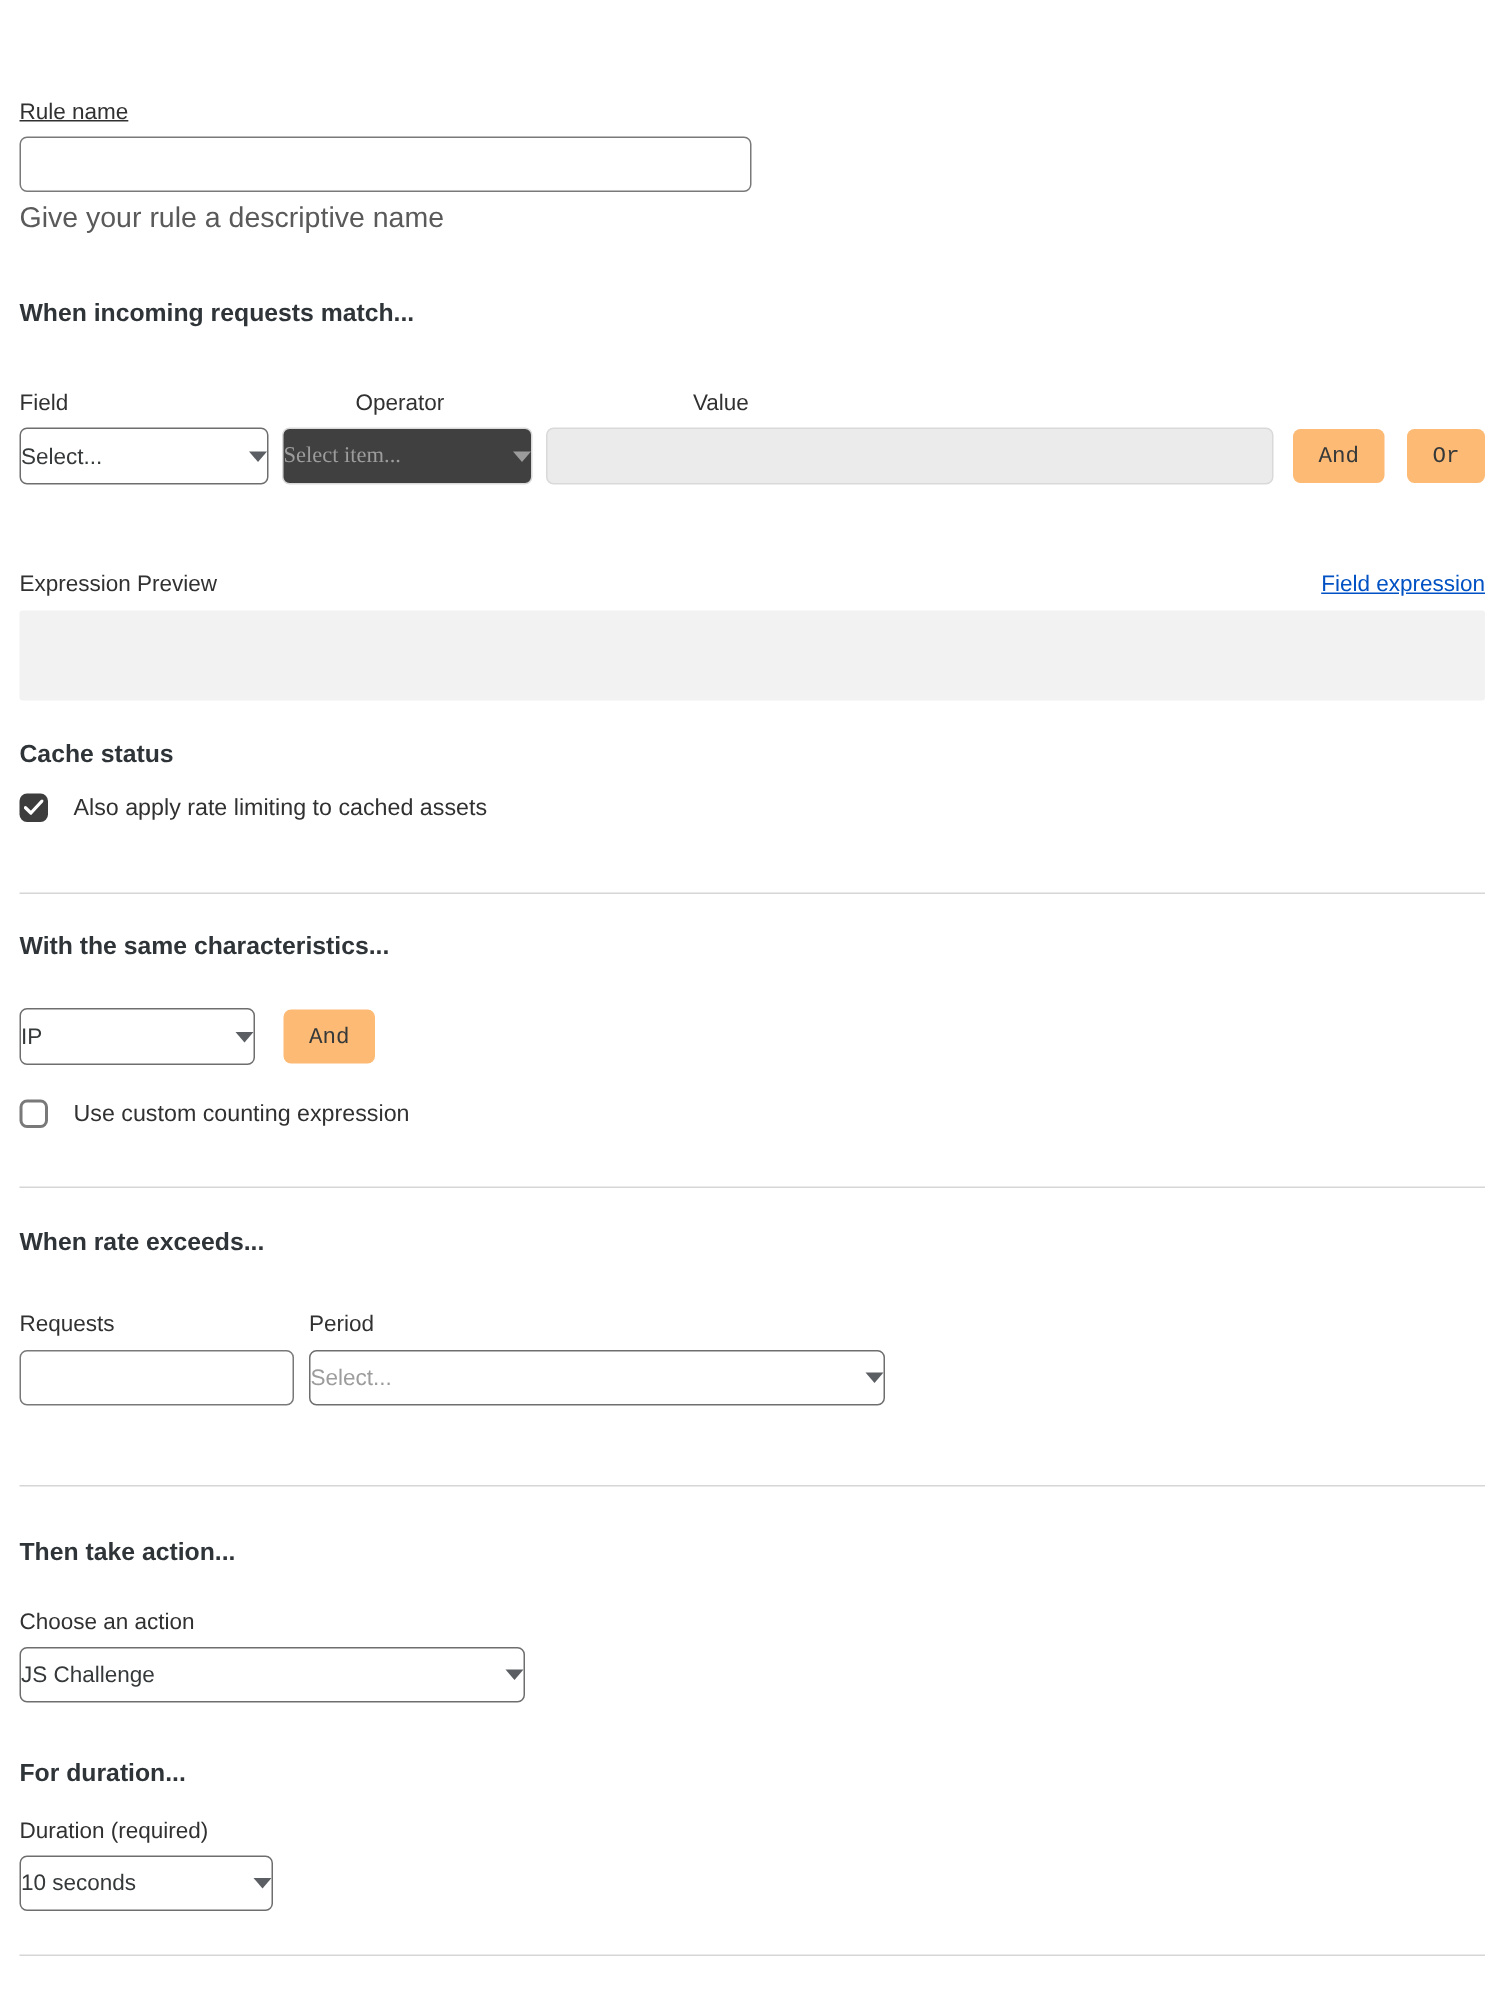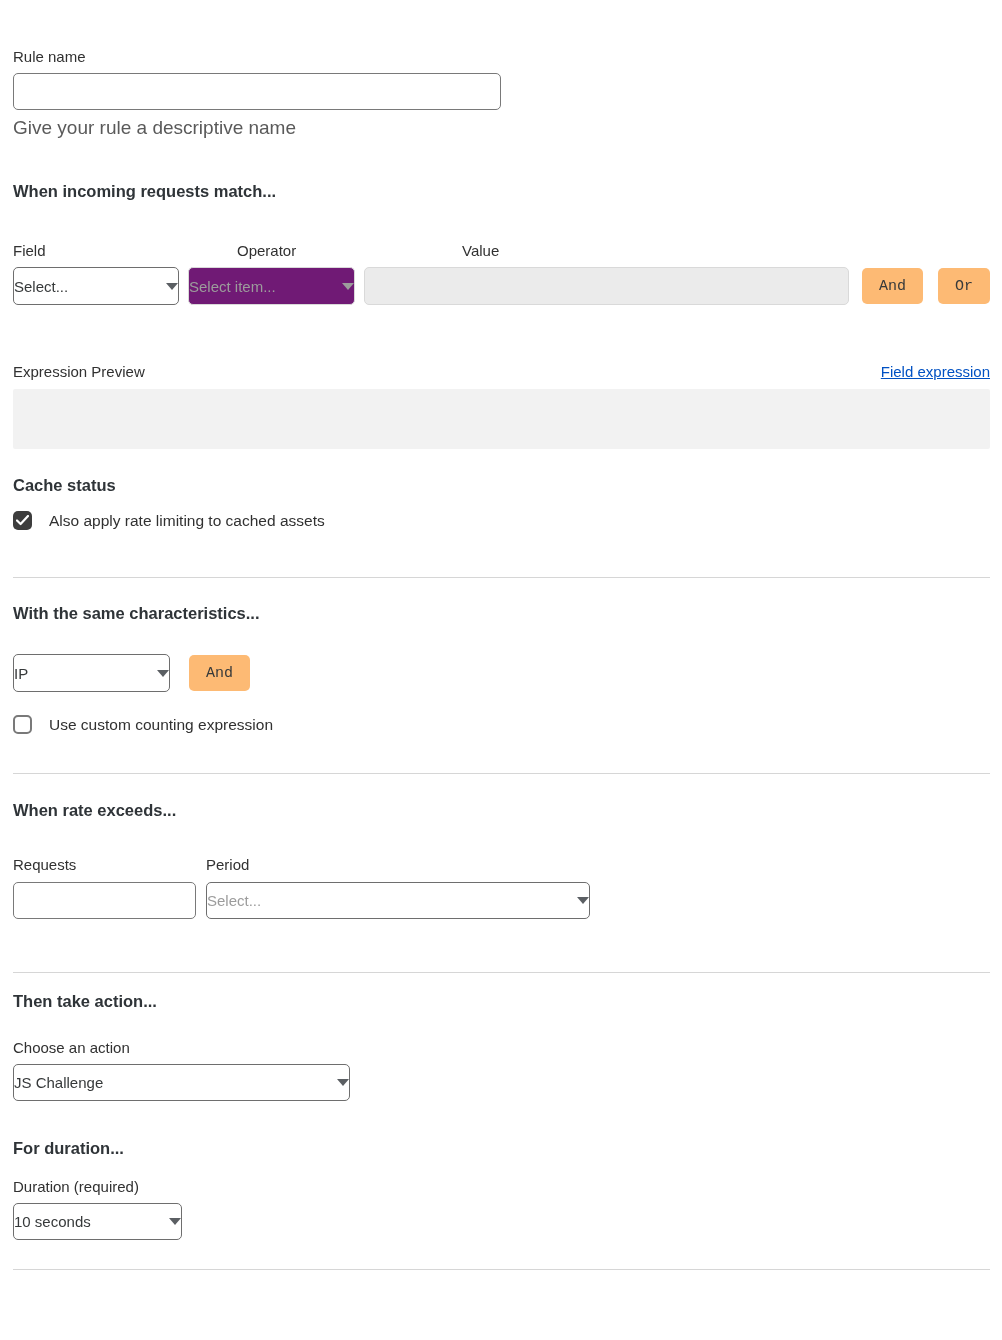--- a/index.html
+++ b/index.html
@@ -32,21 +32,21 @@
     height:38px; border:1px solid #6e6e6e; border-radius:5px;
     background:#fff; display:flex; align-items:center; justify-content:space-between;
     padding:0 0; cursor:pointer; font-size:15px; color:#36393a;
   }
   .select .chev {
     width:0; height:0; flex:none; margin-left:8px;
     border-left:6px solid transparent; border-right:6px solid transparent;
     border-top:7px solid #5b5f63;
   }
   .select.disabled {
-    background:#701a75; border-color:#d9d9d9; color:#9c9c9c; cursor:default;
+    background:#404040; border-color:#d9d9d9; color:#9c9c9c; cursor:default;font-family:Liberation Serif, serif;
   }
   .select.disabled .chev { border-top-color:#9c9c9c; }
   .select .ph { color:#9c9c9c; }
 
   .btn {
     font-family:inherit; font-size:15px; border:none; border-radius:5px;
     height:36px; padding:0 17px; cursor:pointer;
   }
   .btn-gray { background:#fdba74; color:#36393a;font-family:Liberation Mono, monospace; }
 
@@ -68,21 +68,21 @@
   .checkbox-row .cb-label { margin-left:17px; font-size:15.5px; color:#313131; }
 
   .preview-box { background:#f2f2f2; border-radius:2px; height:60px; margin-top:9px; }
 </style>
 </head>
 <body>
 
 <div class="container">
 
 
-  <label class="field-label" style="margin-top:48px;">Rule name</label>
+  <label class="field-label" style="margin-top:66px;text-decoration:underline;">Rule name</label>
   <input class="text-input" style="width: 488px;" type="text" value="">
   <div class="help-text">Give your rule a descriptive name</div>
 
   <div class="section-heading" style="margin-top:43px;">When incoming requests match...</div>
 
   <div class="match-labels">
     <span style="width:176px;">Field</span>
     <span style="width:177px;">Operator</span>
     <span>Value</span>
   </div>
@@ -142,21 +142,21 @@
   <div style="display:flex; margin-top:9px;">
     <input class="text-input" type="text" style="width: 183px;" value="">
     <div class="select" style="width:384px; margin-left:10px; height:37px;">
       <span class="ph">Select...</span>
       <span class="chev"></span>
     </div>
   </div>
 
   <hr class="divider" style="margin-top:53px;">
 
-  <div class="section-heading" style="margin-top:19px;">Then take action...</div>
+  <div class="section-heading" style="margin-top:35px;">Then take action...</div>
   <label class="field-label" style="margin-top:28px;">Choose an action</label>
   <div class="select" style="width:337px; height:37px;">
     <span>JS Challenge</span>
     <span class="chev"></span>
   </div>
 
   <div class="section-heading" style="margin-top:38px;">For duration...</div>
   <label class="field-label" style="margin-top:20px;">Duration (required)</label>
   <div class="select" style="width:169px; height:37px;">
     <span>10 seconds</span>

